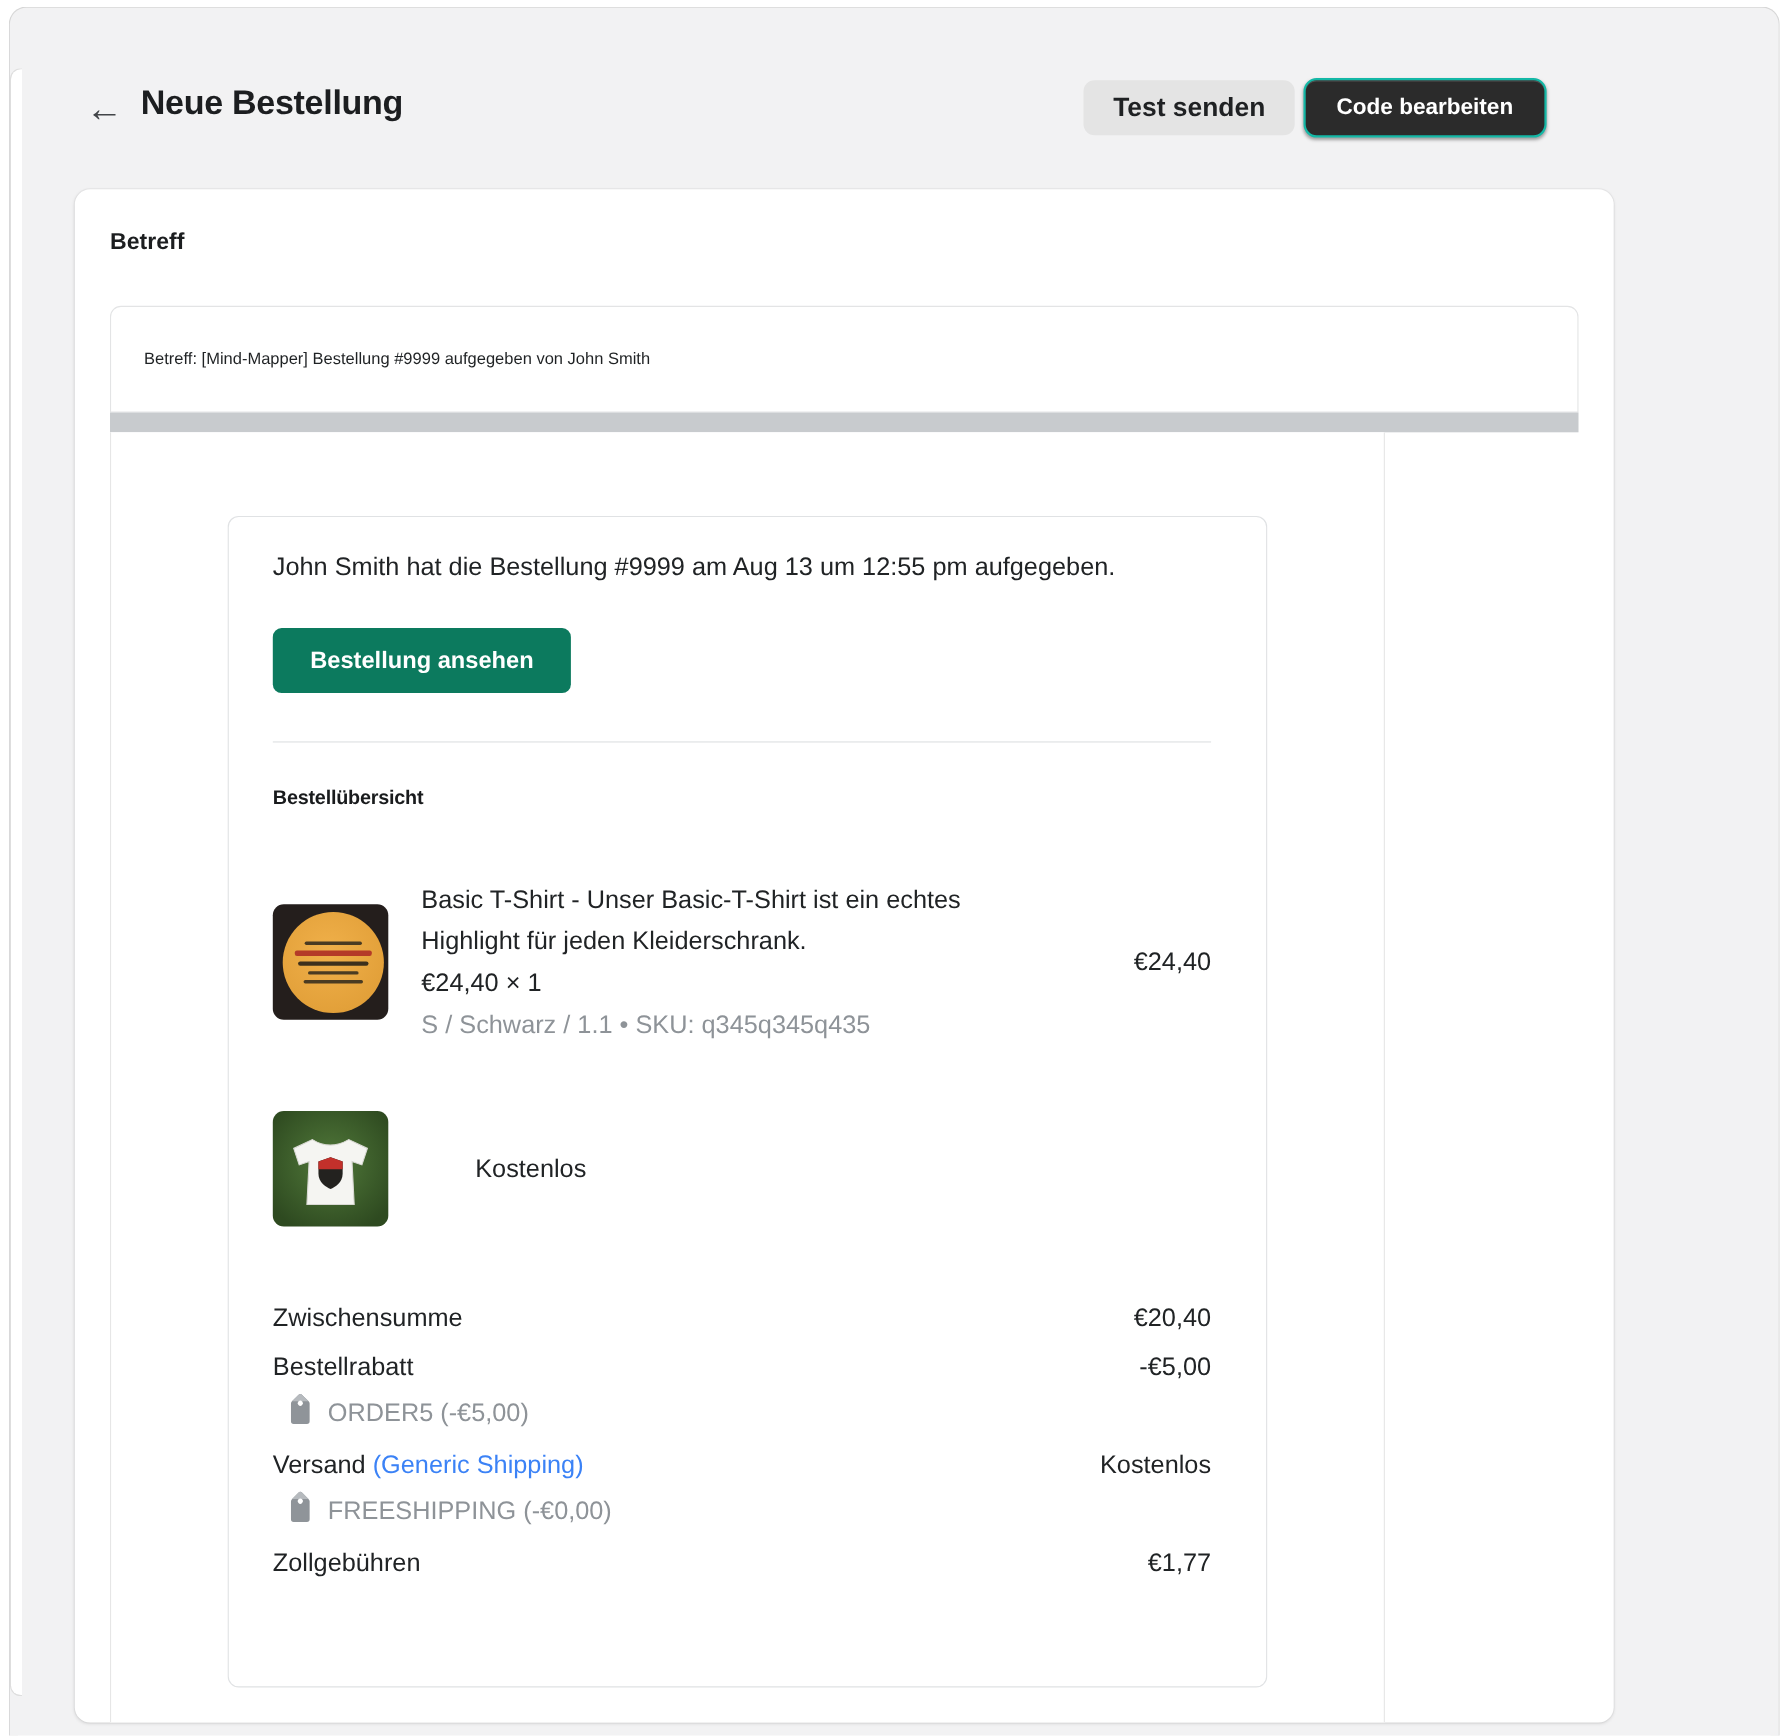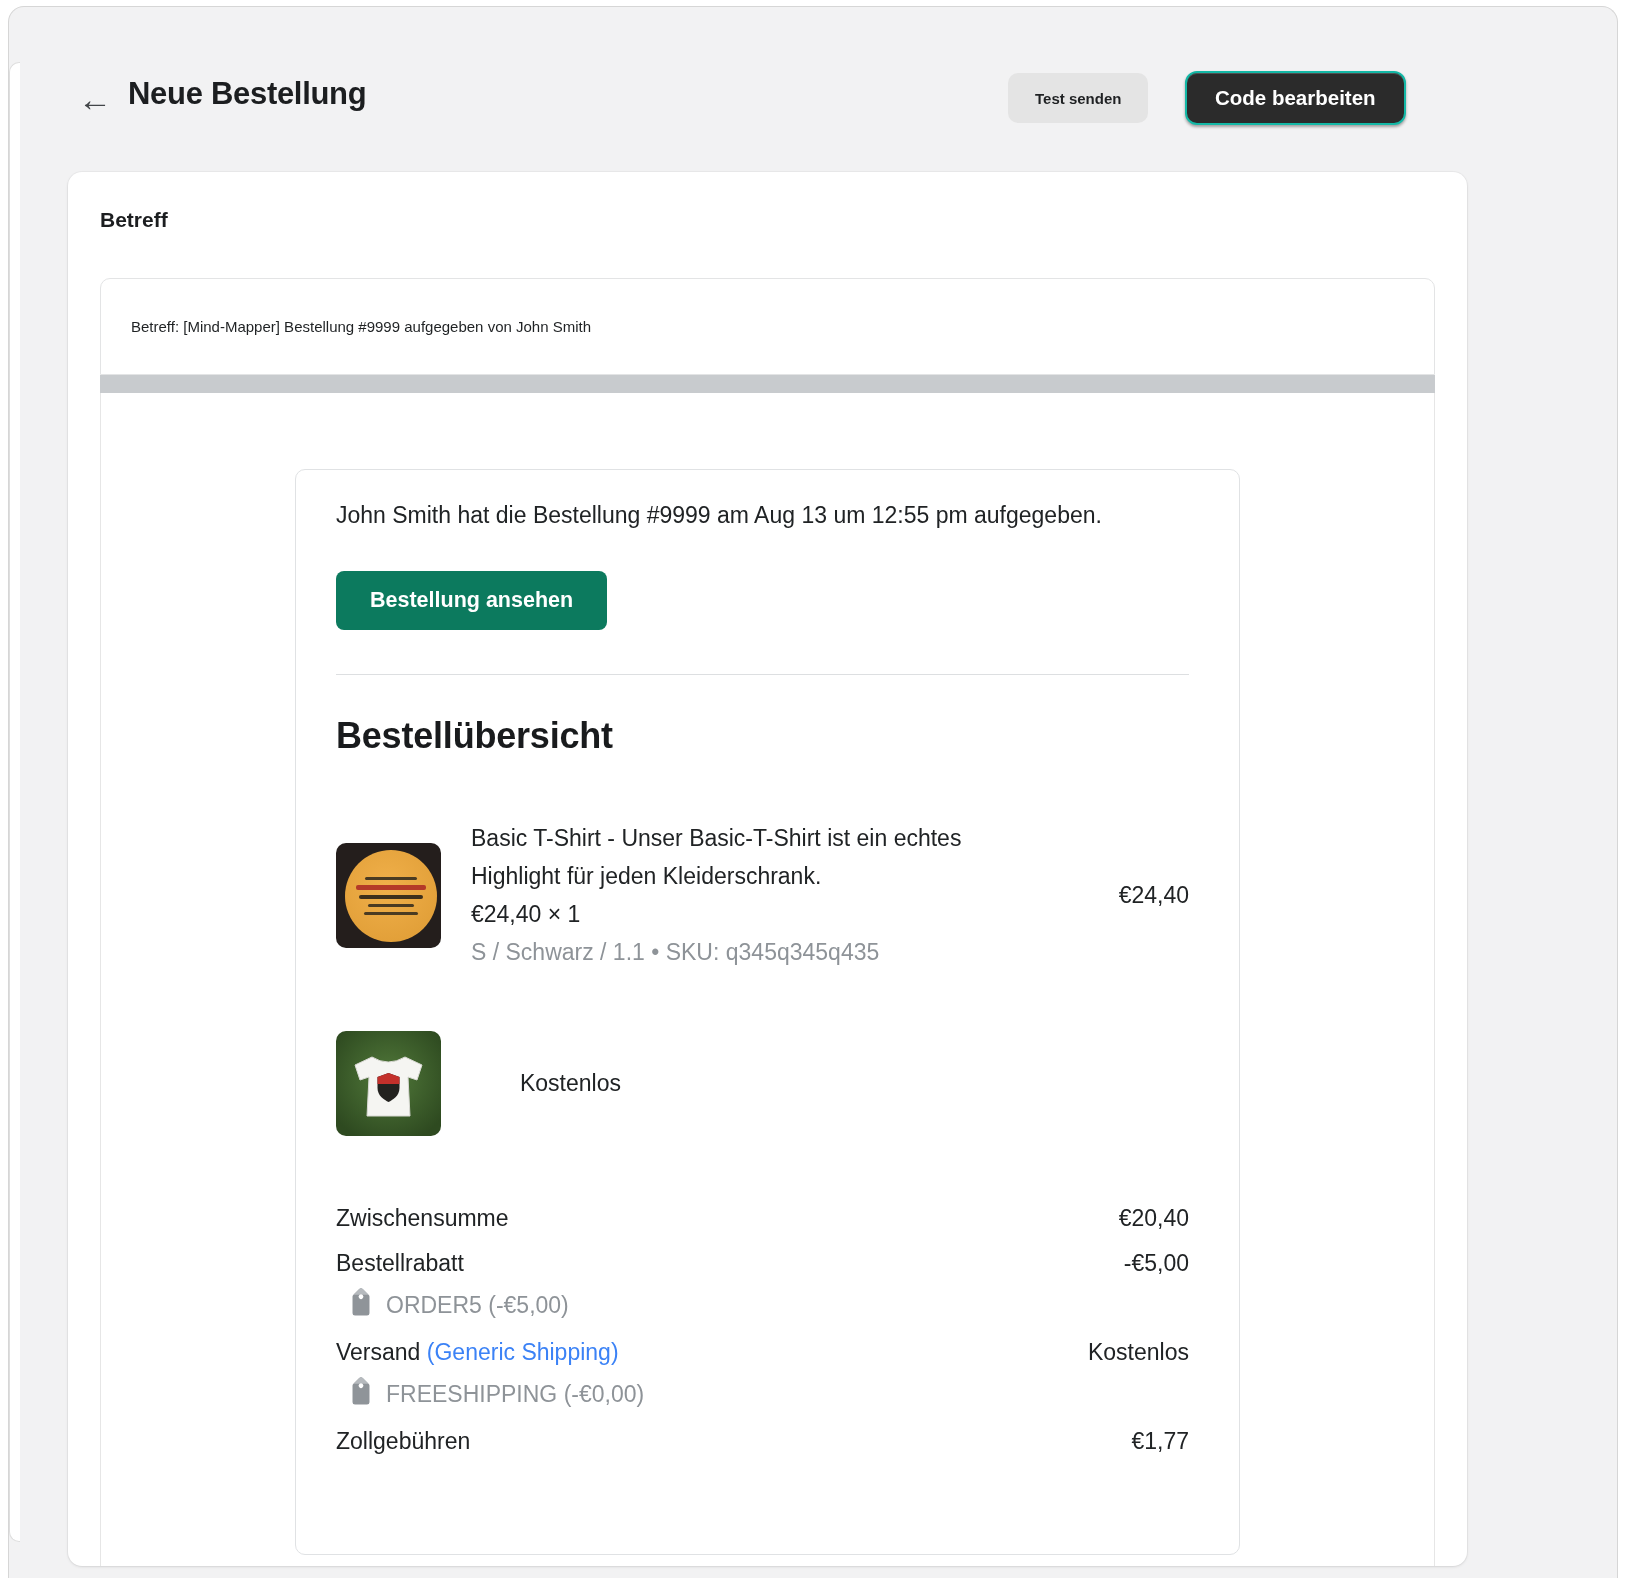--- a/index.html
+++ b/index.html
@@ -30,22 +30,22 @@
     display:flex; align-items:center; justify-content:center;
     font-size:34px; color:#424548; cursor:pointer; background:transparent; border:none;
   }
   .page-title {
     position:absolute; left:128px; top:76px;
     font-size:31px; font-weight:700; letter-spacing:-0.3px; color:#1c1e20;
   }
   .btn-test {
     position:absolute; left:985px; top:73px; height:50px; padding:0 27px;
     background:#e4e4e4; border:none; border-radius:10px;
-    font-family:inherit; font-size:15px; font-weight:600; color:#1f2123;
-    display:flex; align-items:center; cursor:pointer;margin-left:23px;
+    font-family:inherit; font-size:24px; font-weight:600; color:#1f2123;
+    display:flex; align-items:center; cursor:pointer;
   }
   .btn-code {
     position:absolute; left:1185px; top:71px; height:54px; padding:0 28px;
     background:#2b2b2b; border:2px solid #14b8a6; border-radius:12px;
     box-shadow: inset 0 1px 0 rgba(255,255,255,0.18), 0 2px 3px rgba(0,0,0,0.35);
     font-family:inherit; font-size:20.5px; font-weight:600; color:#ffffff;
     display:flex; align-items:center; cursor:pointer;
   }
   
   .card {
@@ -62,38 +62,38 @@
     position:absolute; left:32px; top:106px; width:1335px; height:97px;
     border:1px solid #e3e4e5; border-radius:10px 10px 0 0;
     display:flex; align-items:center; padding:0 30px;
     font-size:15px; color:#1f2224; background:#fff;
   }
   .gray-bar {
     position:absolute; left:32px; top:203px; width:1335px; height:18px;
     background:#c8cbce;
   }
   .email-area {
-    position:absolute; left:32px; top:221px; width:1335px; height:1173px;
+    position:absolute; left:32px; top:221px; width:1159px; height:1173px;
     background:#ffffff; border-left:1px solid #e6e6e6; border-right:1px solid #e6e6e6;
     overflow:hidden;
   }
   .email-card {
     width:945px; margin:76px auto 0;
     border:1px solid #e0e2e4; border-radius:10px;
     padding:26px 50px 90px 40px;
   }
   .intro { font-size:23px; line-height:39px; color:#202325; width:790px; margin-bottom:36px; }
   .btn-view {
     display:inline-block; background:#0c7a5e; color:#ffffff;
     font-family:inherit; font-size:21.5px; font-weight:700;
     padding:17px 34px; border:none; border-radius:8px; cursor:pointer;
     margin-bottom:44px;
   }
   .divider { border:none; border-top:1px solid #dddfe1; margin:0 0 40px; }
-  .summary-title { font-size:36px; font-weight:700; color:#191b1d; margin-bottom:62px; letter-spacing:-0.2px; }
+  .summary-title { font-size:18px; font-weight:700; color:#191b1d; margin-bottom:62px; letter-spacing:-0.2px; }
   .item-row { display:flex; gap:30px; align-items:center; margin-bottom:60px; }
   .prod-img {
     width:105px; height:105px; border-radius:10px; flex:none;
     position:relative; overflow:hidden;
   }
   .prod-img-1 { background:#241e1c; }
   .p1-circle {
     position:absolute; left:9px; top:7px; width:92px; height:92px; border-radius:50%;
     background:radial-gradient(circle at 45% 40%, #f0b04a, #dd9a33);
     display:flex; flex-direction:column; align-items:center; justify-content:center; gap:5px;

